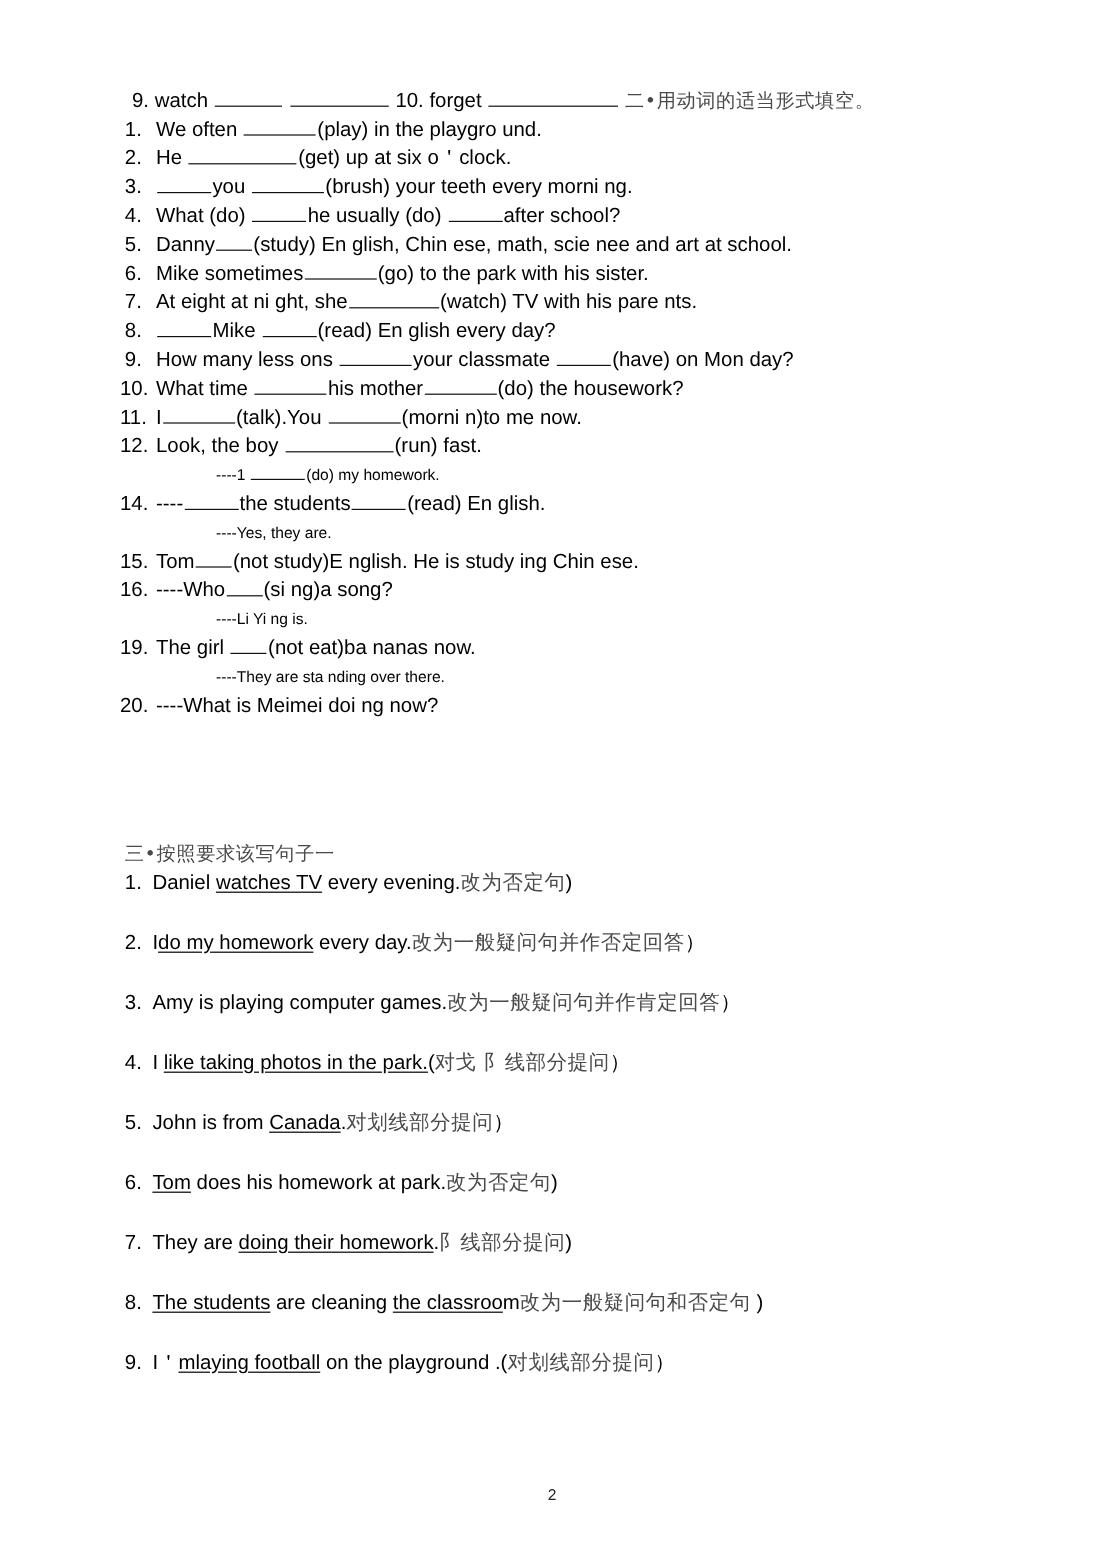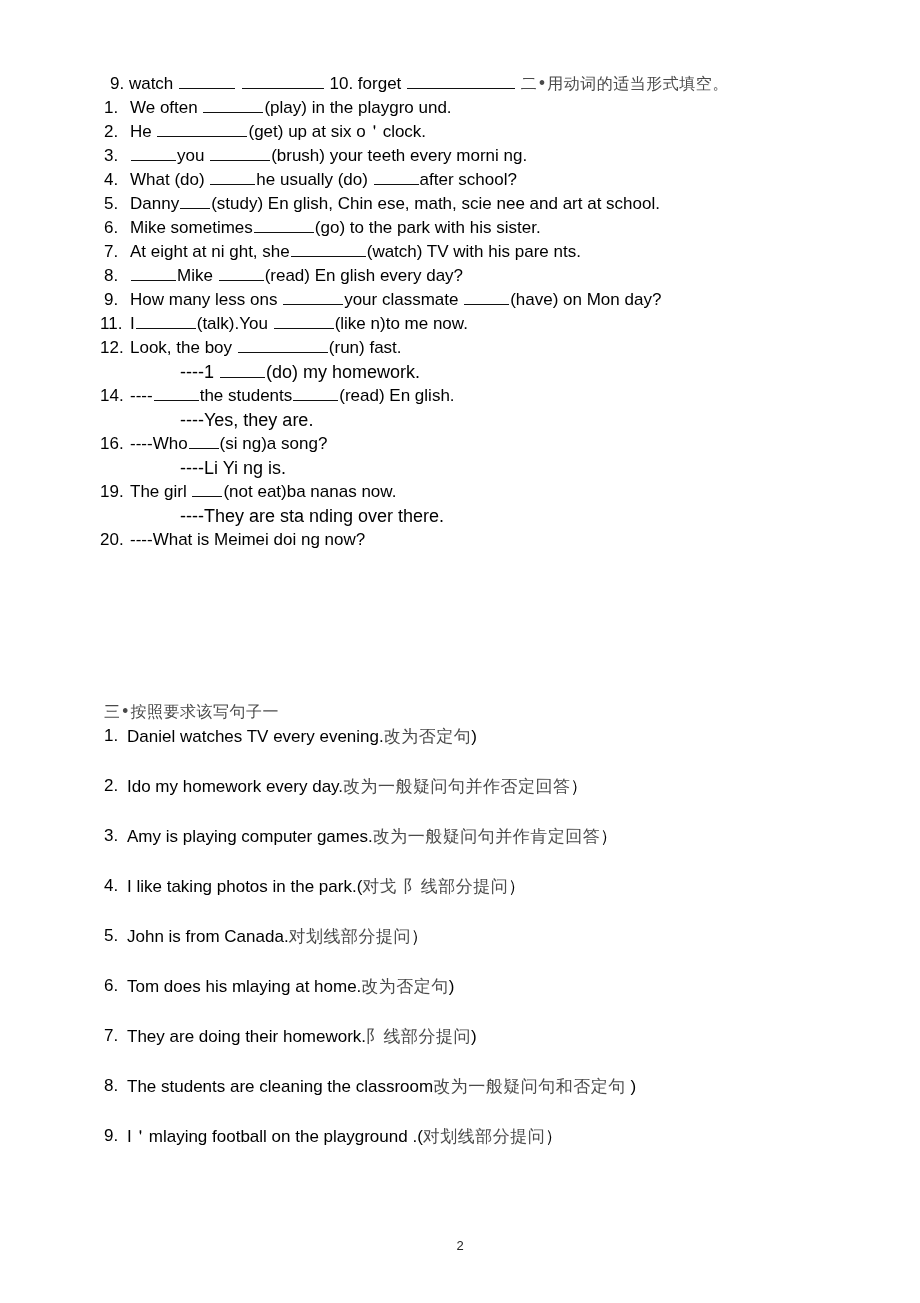--- a/index.html
+++ b/index.html
@@ -29,21 +29,21 @@
     color: #4a4a4a;
     letter-spacing: .5px;
   }
   .blank {
     display: inline-block;
     border-bottom: 1px solid #111;
     vertical-align: baseline;
     height: 0.92em;
     margin: 0 1px;
   }
-  .u { text-underline-offset: 2px; }
+  .u { text-decoration: underline; text-underline-offset: 2px; }
 
   
   #section-two {
     position: absolute;
     left: 0;
     top: 72px;
     width: 920px;
   }
   .hdr-row {
     position: relative;
@@ -66,21 +66,21 @@
   .q-num {
     position: absolute;
     left: 104px;
     width: 24px;
     text-align: left;
     font-size: 17px;
   }
   .q-num.wide { left: 100px; }
   .q-sub {
     position: relative;
-    font-size: 18px;
+    font-size: 13px;
     line-height: 24px;
     padding-left: 180px;
     white-space: nowrap;
   }
 
   
   #section-three {
     position: absolute;
     left: 0;
     top: 700px;
@@ -137,42 +137,44 @@
     <ol class="q-list" id="q-list">
         <li class="q-item"><span class="q-num">1.</span><span class="en">We often </span><span class="blank" style="width: 60px;"></span><span class="en">(play) in the playgro und.</span></li>
         <li class="q-item"><span class="q-num">2.</span><span class="en">He </span><span class="blank" style="width: 90px;"></span><span class="en">(get) up at six o＇clock.</span></li>
         <li class="q-item"><span class="q-num">3.</span><span class="en"> </span><span class="blank" style="width: 45px;"></span><span class="en">you </span><span class="blank" style="width: 60px;"></span><span class="en">(brush) your teeth every morni ng.</span></li>
         <li class="q-item"><span class="q-num">4.</span><span class="en">What (do) </span><span class="blank" style="width: 45px;"></span><span class="en">he usually (do) </span><span class="blank" style="width: 45px;"></span><span class="en">after school?</span></li>
         <li class="q-item"><span class="q-num">5.</span><span class="en">Danny</span><span class="blank" style="width: 30px;"></span><span class="en">(study) En glish, Chin ese, math, scie nee and art at school.</span></li>
         <li class="q-item"><span class="q-num">6.</span><span class="en">Mike sometimes</span><span class="blank" style="width: 60px;"></span><span class="en">(go) to the park with his sister.</span></li>
         <li class="q-item"><span class="q-num">7.</span><span class="en">At eight at ni ght, she</span><span class="blank" style="width: 75px;"></span><span class="en">(watch) TV with his pare nts.</span></li>
         <li class="q-item"><span class="q-num">8.</span><span class="en"> </span><span class="blank" style="width: 45px;"></span><span class="en">Mike </span><span class="blank" style="width: 45px;"></span><span class="en">(read) En glish every day?</span></li>
         <li class="q-item"><span class="q-num">9.</span><span class="en">How many less ons </span><span class="blank" style="width: 60px;"></span><span class="en">your classmate </span><span class="blank" style="width: 45px;"></span><span class="en">(have) on Mon day?</span></li>
-        <li class="q-item"><span class="q-num wide">11.</span><span class="en">I</span><span class="blank" style="width: 60px;"></span><span class="en">(talk).You </span><span class="blank" style="width: 60px;"></span><span class="en">(like n)to me now.</span></li>
+        <li class="q-item"><span class="q-num wide">10.</span><span class="en">What time </span><span class="blank" style="width: 60px;"></span><span class="en">his mother</span><span class="blank" style="width: 60px;"></span><span class="en">(do) the housework?</span></li>
+        <li class="q-item"><span class="q-num wide">11.</span><span class="en">I</span><span class="blank" style="width: 60px;"></span><span class="en">(talk).You </span><span class="blank" style="width: 60px;"></span><span class="en">(morni n)to me now.</span></li>
         <li class="q-item"><span class="q-num wide">12.</span><span class="en">Look, the boy </span><span class="blank" style="width: 90px;"></span><span class="en">(run) fast.</span></li>
         <li class="q-sub"><span class="en">----1 </span><span class="blank" style="width: 45px;"></span><span class="en">(do) my homework.</span></li>
         <li class="q-item"><span class="q-num wide">14.</span><span class="en">----</span><span class="blank" style="width: 45px;"></span><span class="en">the students</span><span class="blank" style="width: 45px;"></span><span class="en">(read) En glish.</span></li>
         <li class="q-sub"><span class="en">----Yes, they are.</span></li>
+        <li class="q-item"><span class="q-num wide">15.</span><span class="en">Tom</span><span class="blank" style="width: 30px;"></span><span class="en">(not study)E nglish. He is study ing Chin ese.</span></li>
         <li class="q-item"><span class="q-num wide">16.</span><span class="en">----Who</span><span class="blank" style="width: 30px;"></span><span class="en">(si ng)a song?</span></li>
         <li class="q-sub"><span class="en">----Li Yi ng is.</span></li>
         <li class="q-item"><span class="q-num wide">19.</span><span class="en">The girl </span><span class="blank" style="width: 30px;"></span><span class="en">(not eat)ba nanas now.</span></li>
         <li class="q-sub"><span class="en">----They are sta nding over there.</span></li>
         <li class="q-item"><span class="q-num wide">20.</span><span class="en">----What is Meimei doi ng now?</span></li>
       </ol>
   </div>
 
   <div id="section-three">
     <div class="sec3-title cn">三•按照要求该写句子一</div>
     <ol class="r-list" id="r-list">
         <li class="r-item"><span class="r-num">1.</span><span class="en">Daniel </span><span class="en u">watches TV</span><span class="en"> every evening.</span><span class="cn">改为否定句</span><span class="en">)</span></li>
         <li class="r-item"><span class="r-num">2.</span><span class="en">I</span><span class="en u">do my homework</span><span class="en"> every day.</span><span class="cn">改为一般疑问句并作否定回答</span><span class="en">）</span></li>
         <li class="r-item"><span class="r-num">3.</span><span class="en">Amy is playing computer games.</span><span class="cn">改为一般疑问句并作肯定回答</span><span class="en">）</span></li>
         <li class="r-item"><span class="r-num">4.</span><span class="en">I </span><span class="en u">like taking photos in the park.</span><span class="en">(</span><span class="cn">对戈 阝线部分提问</span><span class="en">）</span></li>
         <li class="r-item"><span class="r-num">5.</span><span class="en">John is from </span><span class="en u">Canada</span><span class="en">.</span><span class="cn">对划线部分提问</span><span class="en">）</span></li>
-        <li class="r-item"><span class="r-num">6.</span><span class="en u">Tom</span><span class="en"> does his mlaying at home.</span><span class="cn">改为否定句</span><span class="en">)</span></li>
+        <li class="r-item"><span class="r-num">6.</span><span class="en u">Tom</span><span class="en"> does his homework at park.</span><span class="cn">改为否定句</span><span class="en">)</span></li>
         <li class="r-item"><span class="r-num">7.</span><span class="en">They are </span><span class="en u">doing their homework</span><span class="en">.</span><span class="cn">阝线部分提问</span><span class="en">)</span></li>
         <li class="r-item"><span class="r-num">8.</span><span class="en u">The students</span><span class="en"> are cleaning </span><span class="en u">the classroo</span><span class="en">m</span><span class="cn">改为一般疑问句和否定句</span><span class="en"> )</span></li>
         <li class="r-item"><span class="r-num">9.</span><span class="en">I＇</span><span class="en u">mlaying football</span><span class="en"> on the playground .(</span><span class="cn">对划线部分提问</span><span class="en">）</span></li>
       </ol>
   </div>
 
   <div id="page-footer">
     <span>2</span>
   </div>
 

